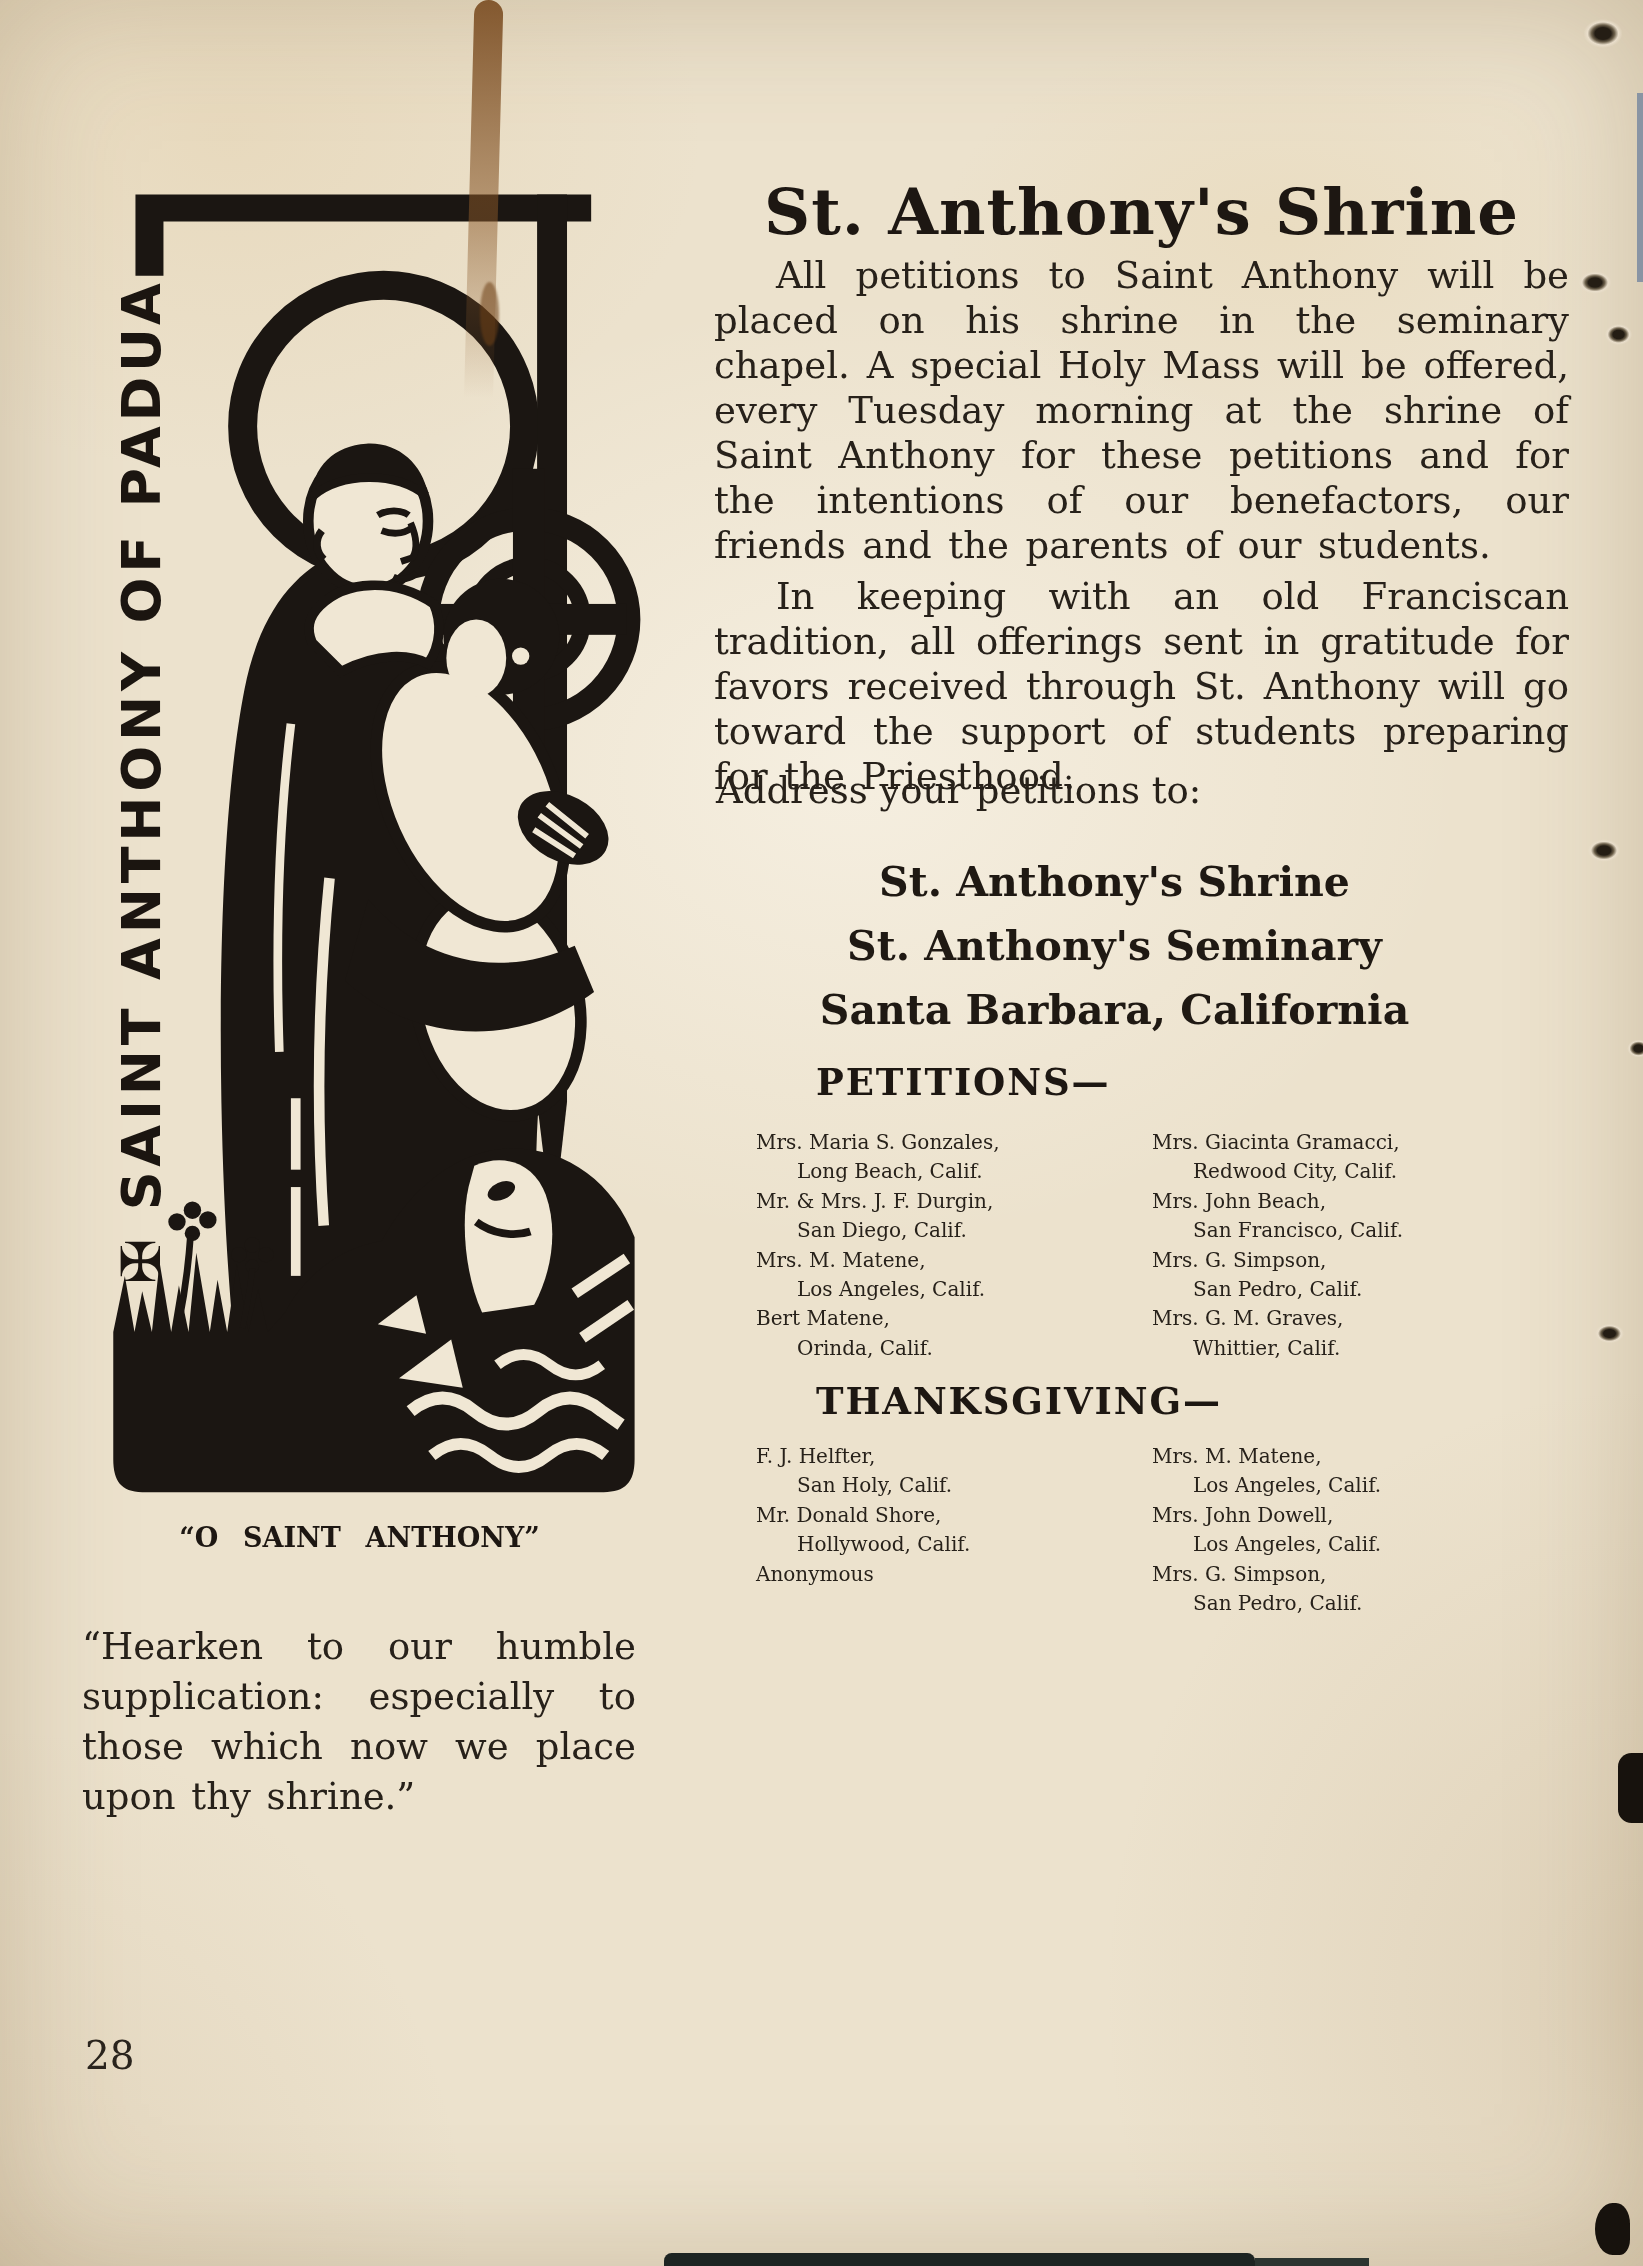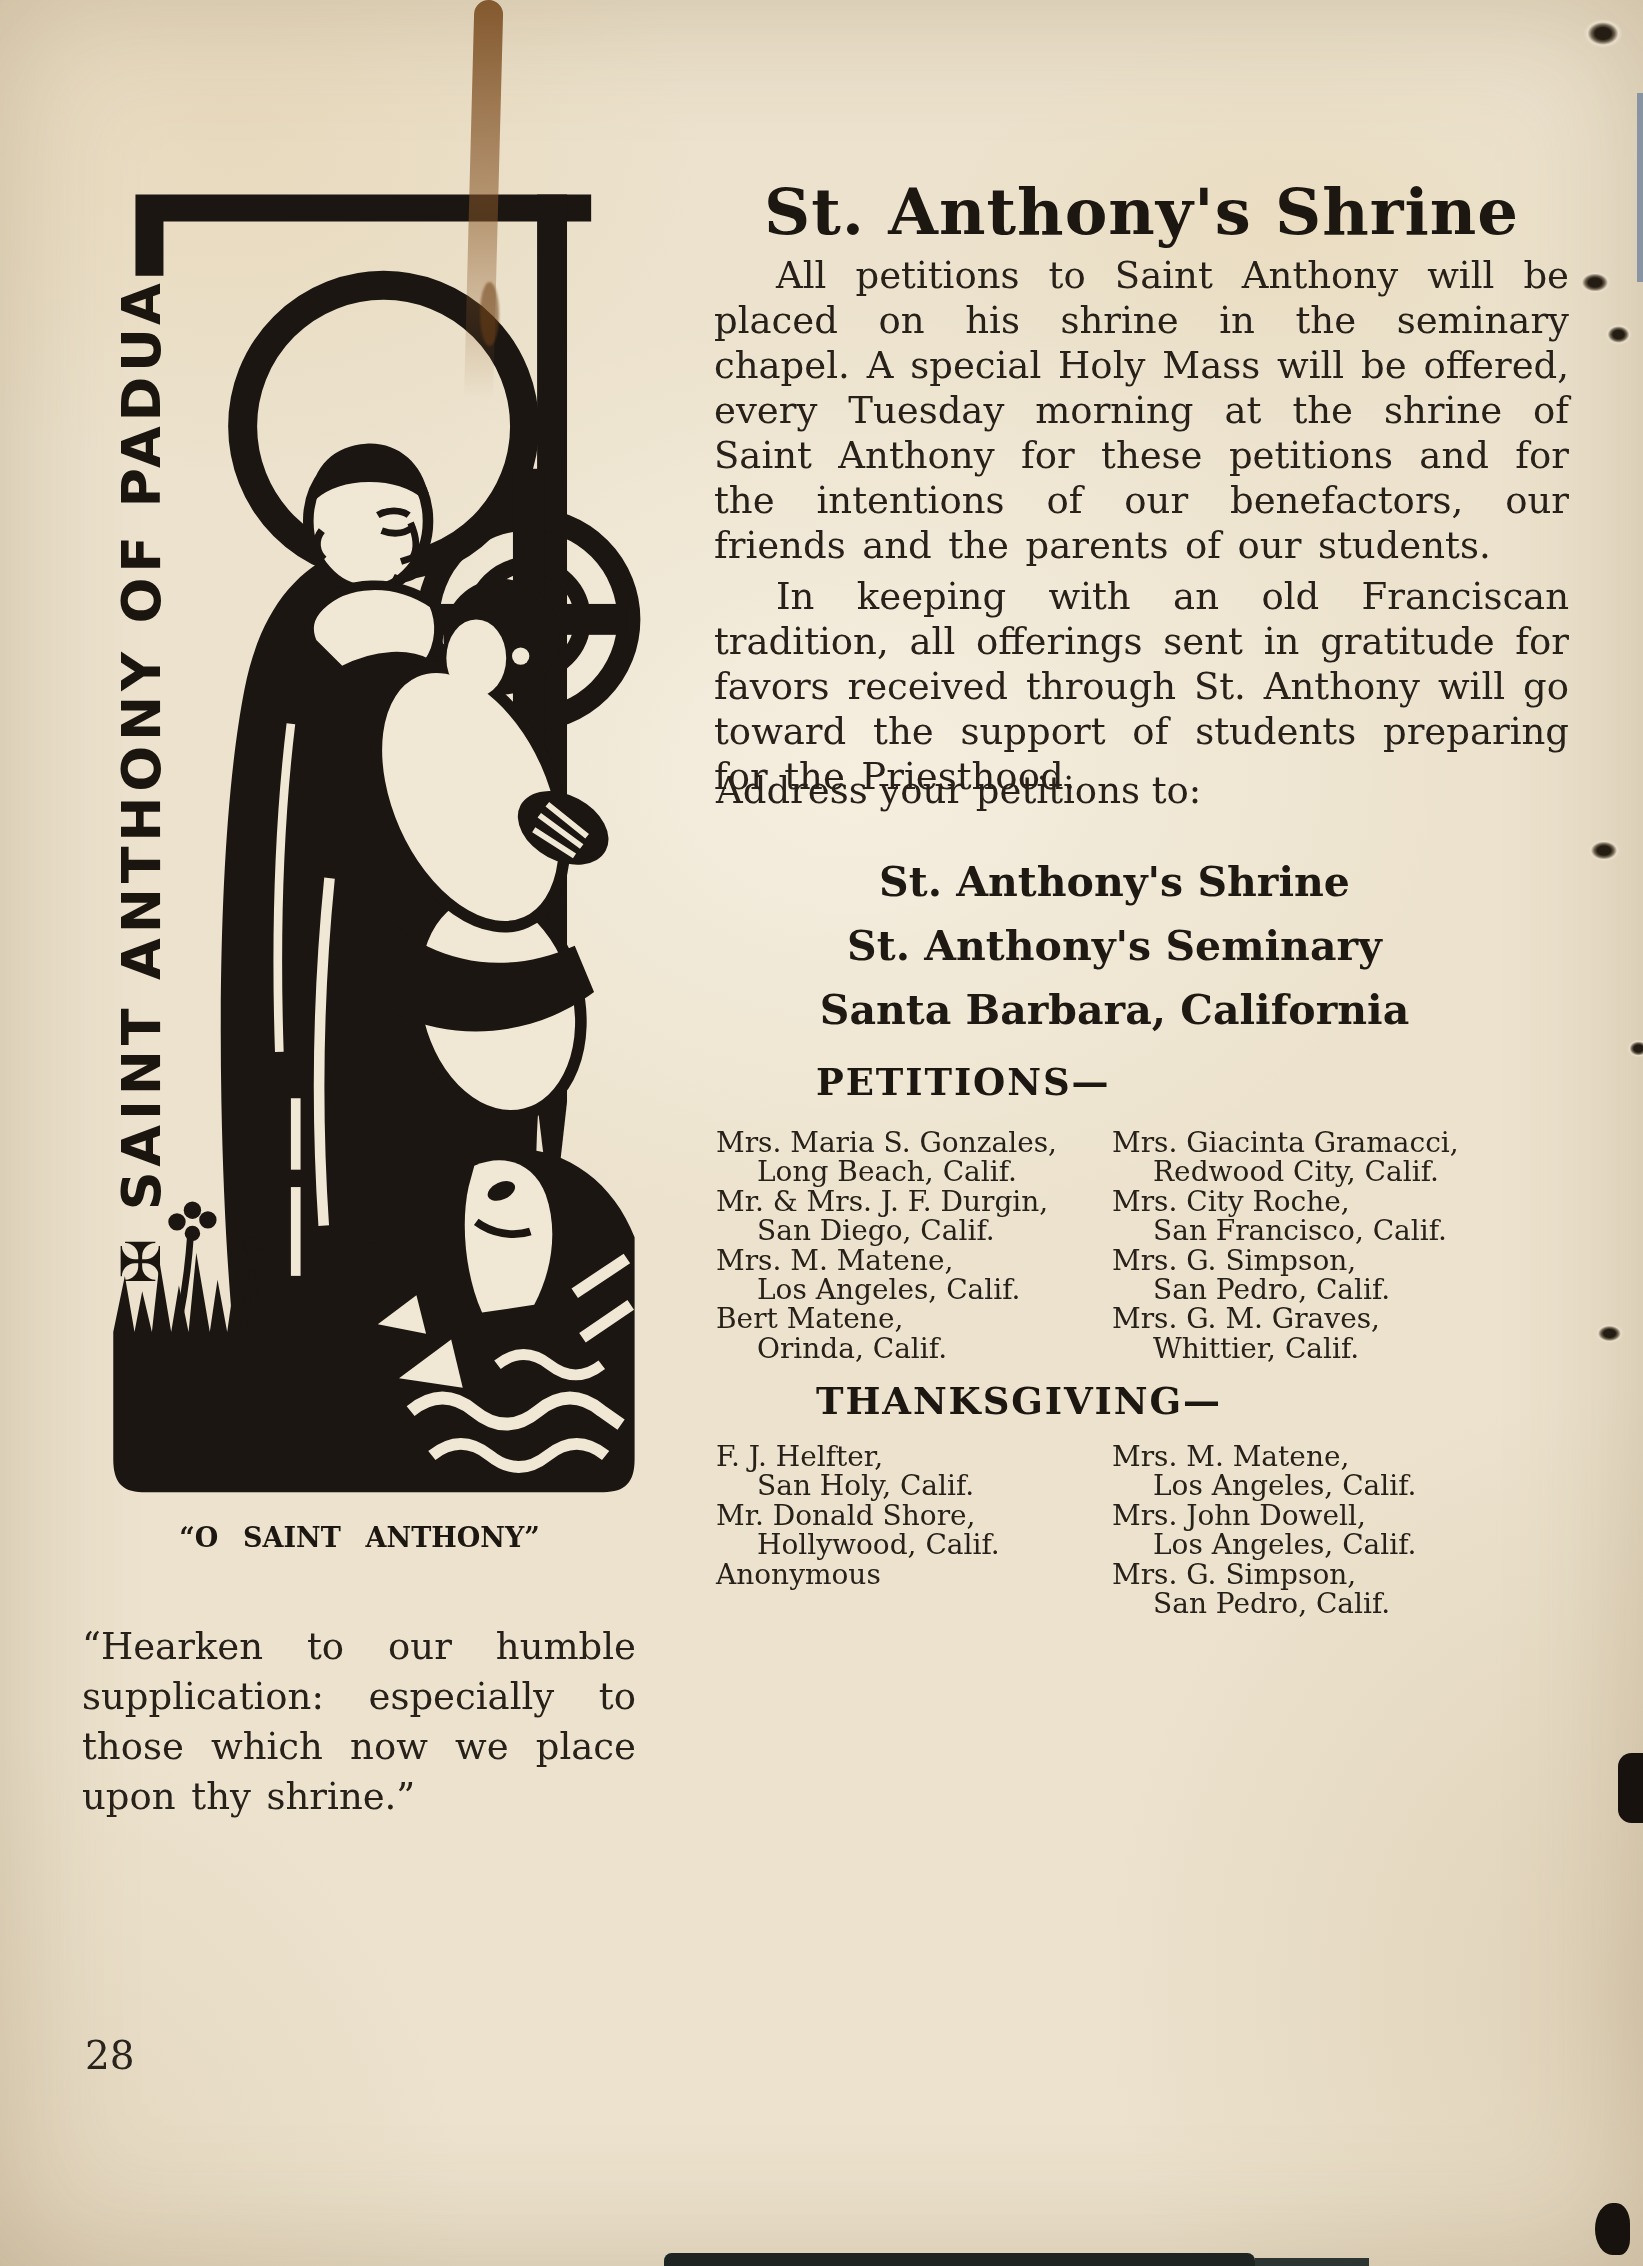--- a/index.html
+++ b/index.html
@@ -33,22 +33,22 @@
   .addr-block{
     left:714px;top:850px;width:801px;text-align:center;
     font-size:41px;line-height:64px;font-weight:700;color:#1f1913;
   }
   .sec-heading{
     left:816px;font-size:37px;font-weight:700;letter-spacing:1.9px;color:#1d1712;
   }
   .pet-head{top:1060px;text-align:center;}
   .thx-head{top:1379px;}
   .list{
-    left:716px;width:861px;display:flex;align-items:flex-start;
-    font-size:28px;line-height:29.4px;color:#27211a;
+    left:756px;width:861px;display:flex;align-items:flex-start;
+    font-size:20px;line-height:29.4px;color:#27211a;
   }
   .pet-list{top:1128px;}
   .thx-list{top:1442px;}
   .col-l{flex:0 0 396px;}
   .col-r{flex:0 0 465px;}
   .entry-name{white-space:nowrap;}
   .entry-place{white-space:nowrap;padding-left:41px;}
   
   .cap-head{
     left:82px;top:1522px;width:555px;text-align:center;
@@ -217,21 +217,21 @@
         <div class="entry-name">Bert Matene,</div>
         <div class="entry-place">Orinda, Calif.</div>
       </div>
     </div>
   <div class="col-r">
       <div>
         <div class="entry-name">Mrs. Giacinta Gramacci,</div>
         <div class="entry-place">Redwood City, Calif.</div>
       </div>
       <div>
-        <div class="entry-name">Mrs. City Roche,</div>
+        <div class="entry-name">Mrs. John Beach,</div>
         <div class="entry-place">San Francisco, Calif.</div>
       </div>
       <div>
         <div class="entry-name">Mrs. G. Simpson,</div>
         <div class="entry-place">San Pedro, Calif.</div>
       </div>
       <div>
         <div class="entry-name">Mrs. G. M. Graves,</div>
         <div class="entry-place">Whittier, Calif.</div>
       </div>

